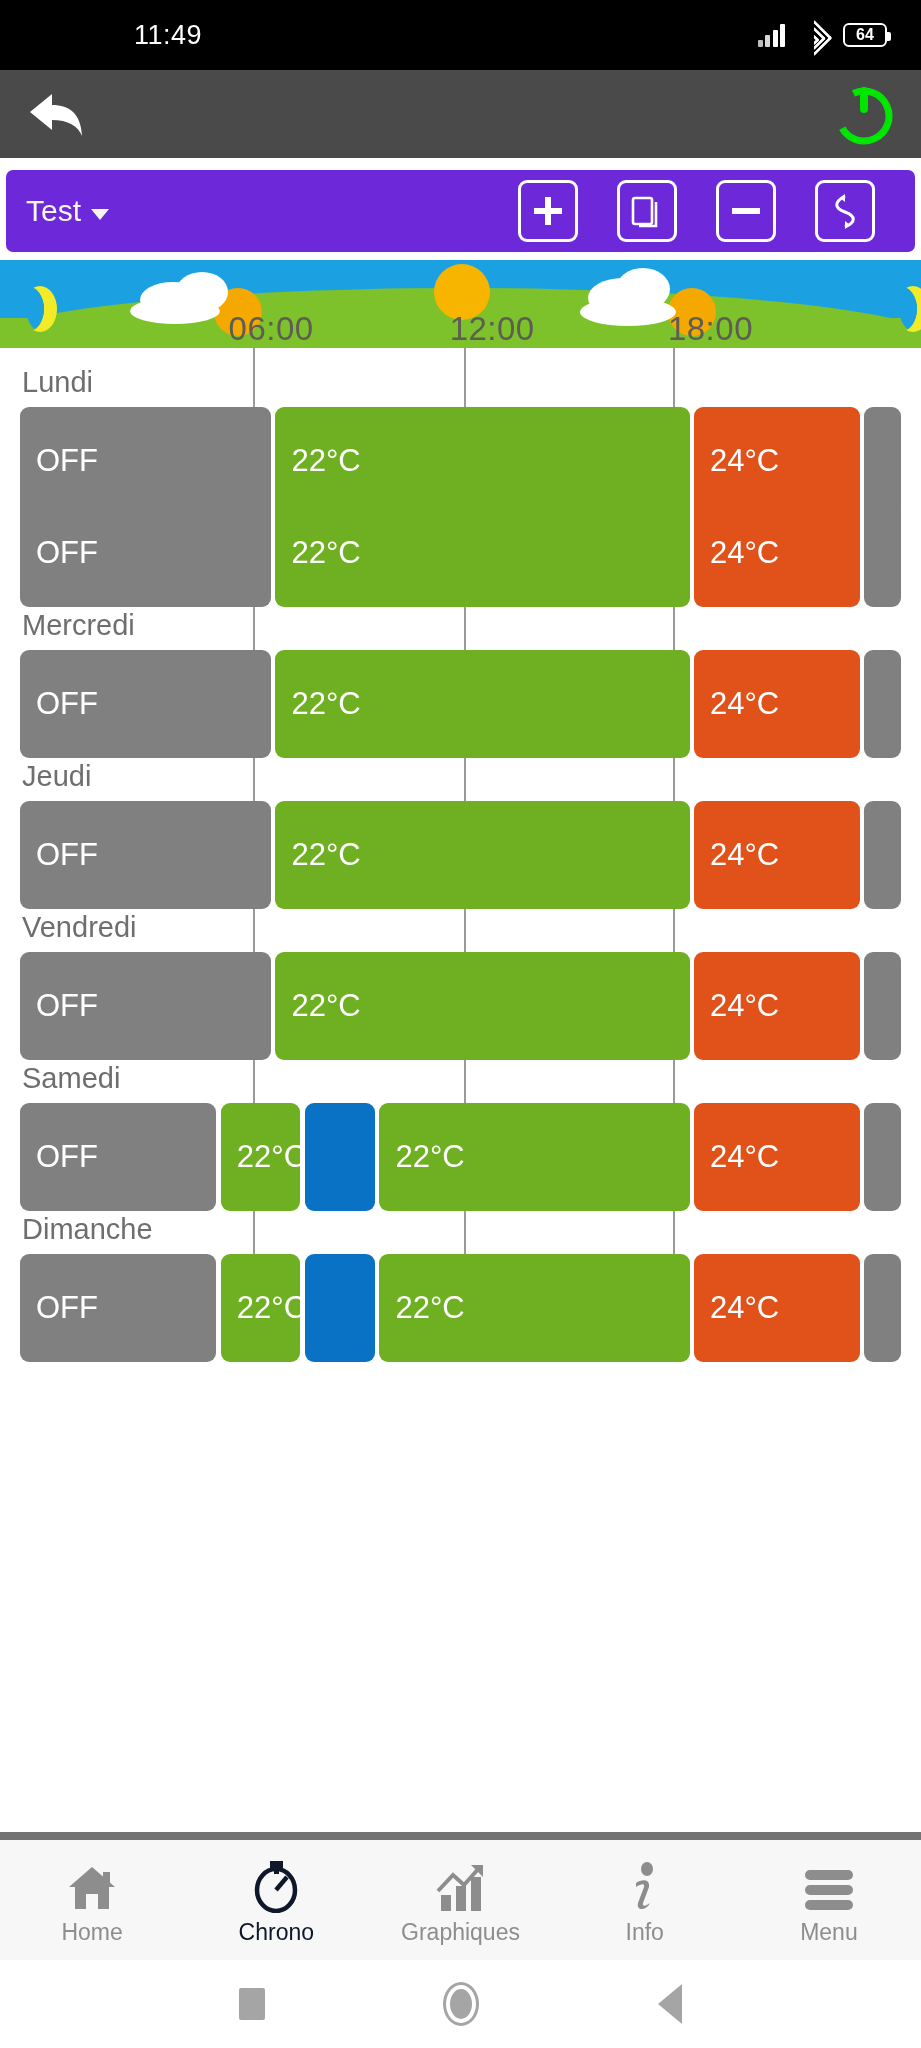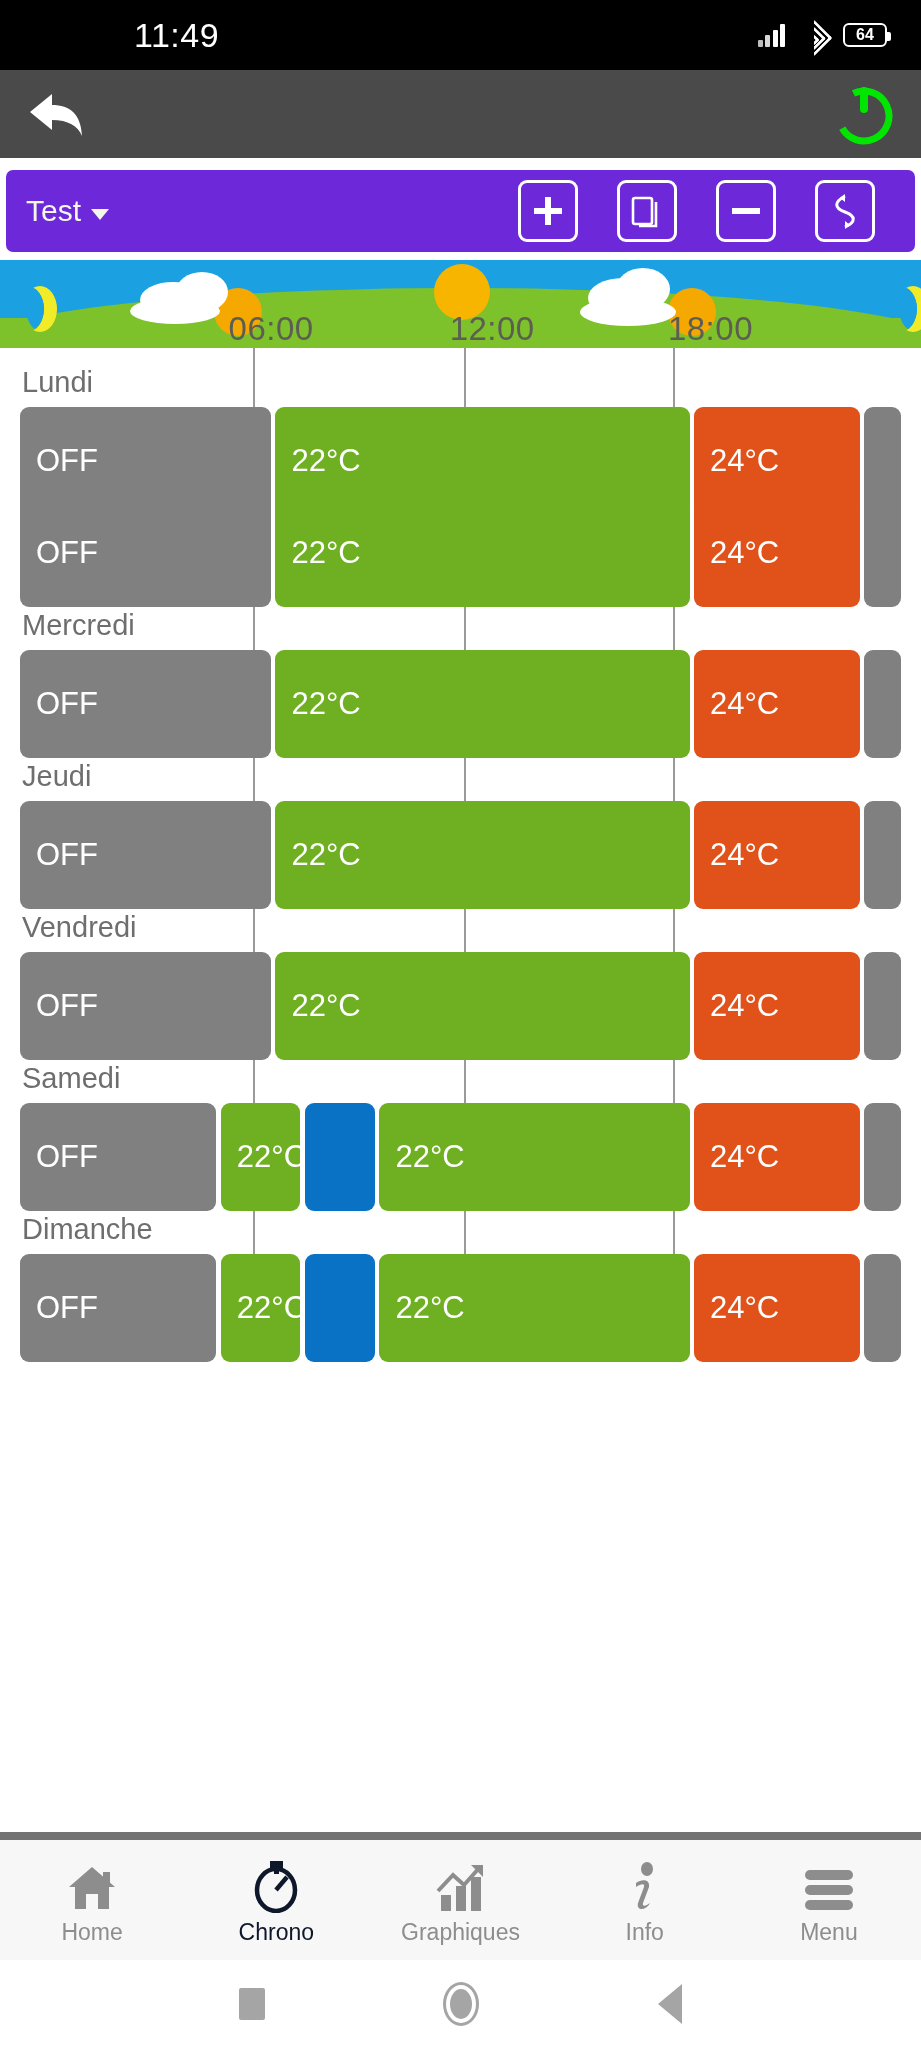--- a/index.html
+++ b/index.html
@@ -11,21 +11,21 @@
     position:relative;
   }
 
   
   .statusbar{
     height:70px; background:#000000; color:#ffffff;
     display:flex; align-items:center;
     padding:0 34px;
     position:relative;
   }
-  .sb-time{ font-size:34px; letter-spacing:.5px; margin-left:100px; font-weight:400; }
+  .sb-time{ font-size:27px; letter-spacing:.5px; margin-left:100px; font-weight:400; }
   .sb-right{ margin-left:auto; display:flex; align-items:center; gap:14px; }
   .signal{ display:flex; align-items:flex-end; gap:2.5px; height:24px; }
   .signal i{ display:block; width:5px; background:#ffffff; border-radius:1px; }
   .signal i:nth-child(1){ height:7px;  background:#bdbdbd;}
   .signal i:nth-child(2){ height:12px; background:#d8d8d8;}
   .signal i:nth-child(3){ height:17px; background:#ffffff;}
   .signal i:nth-child(4){ height:23px; background:#ffffff;}
   .wifi{ width:30px; height:24px; position:relative; }
   .wifi span{
     position:absolute; left:50%; transform:translateX(-50%) rotate(45deg);

